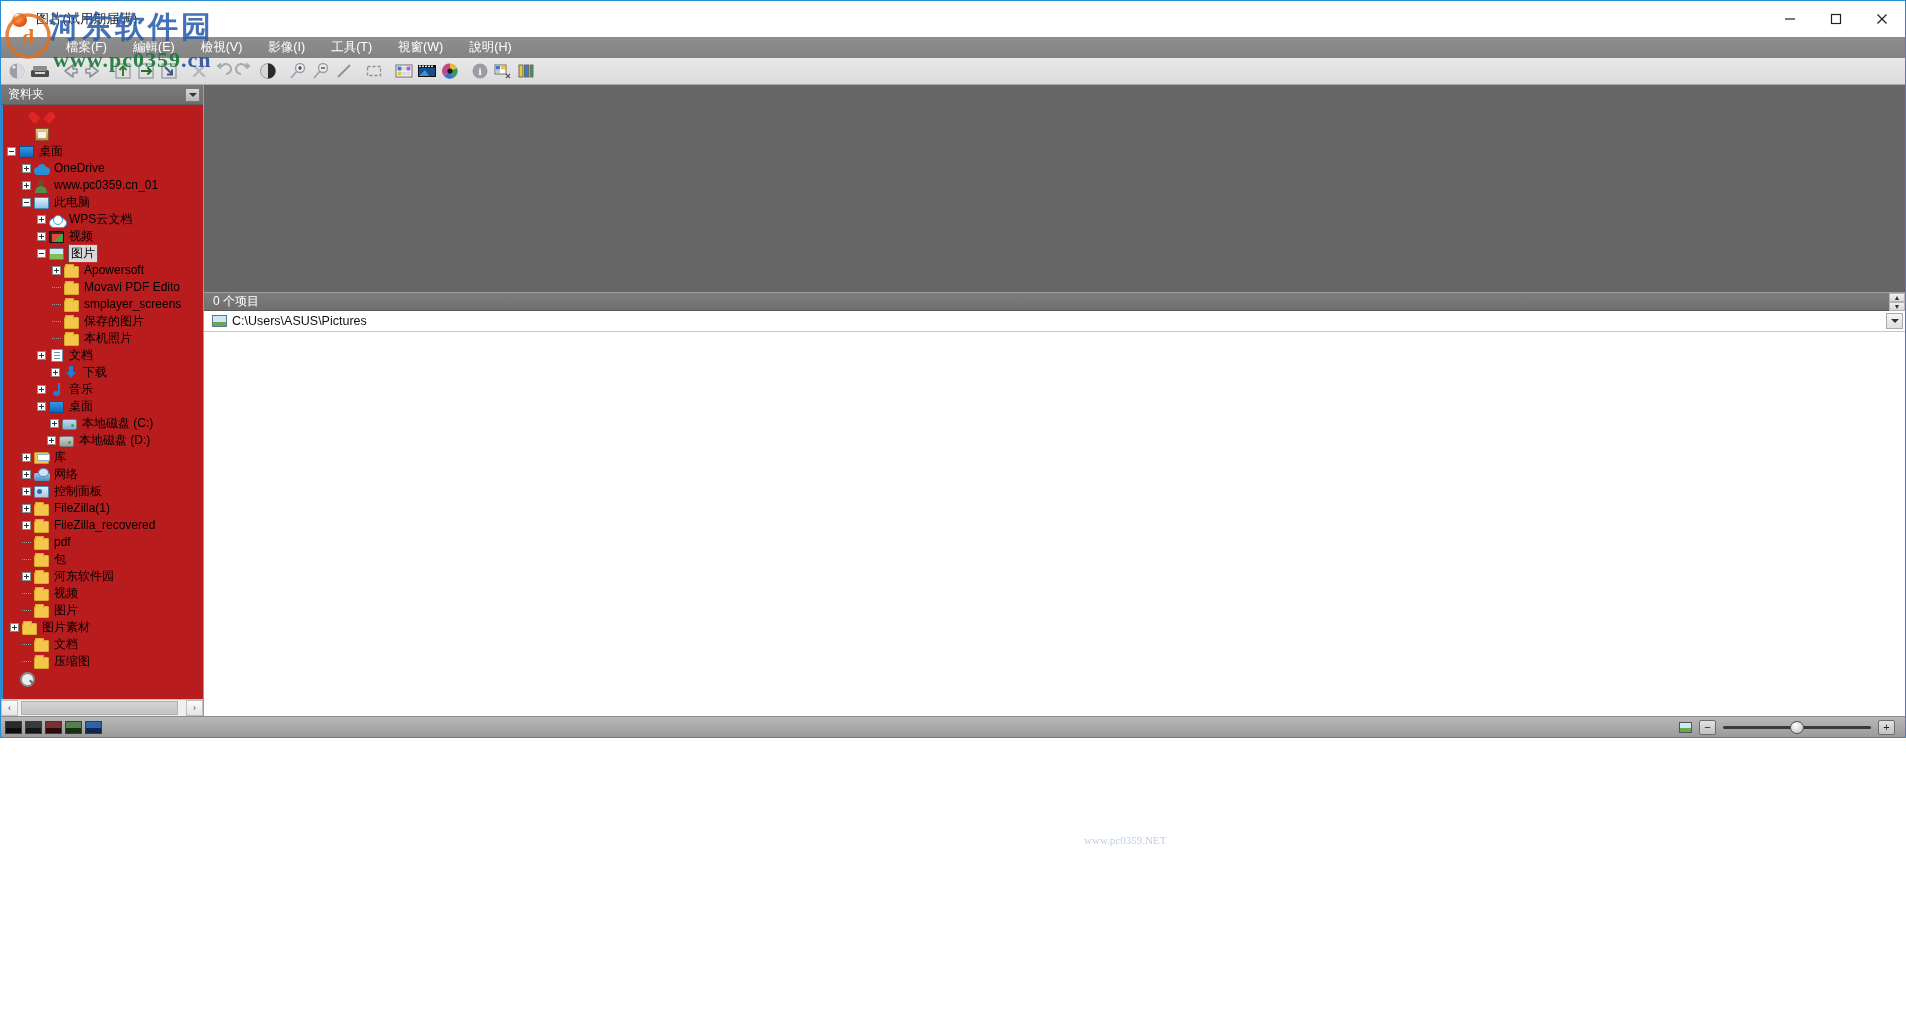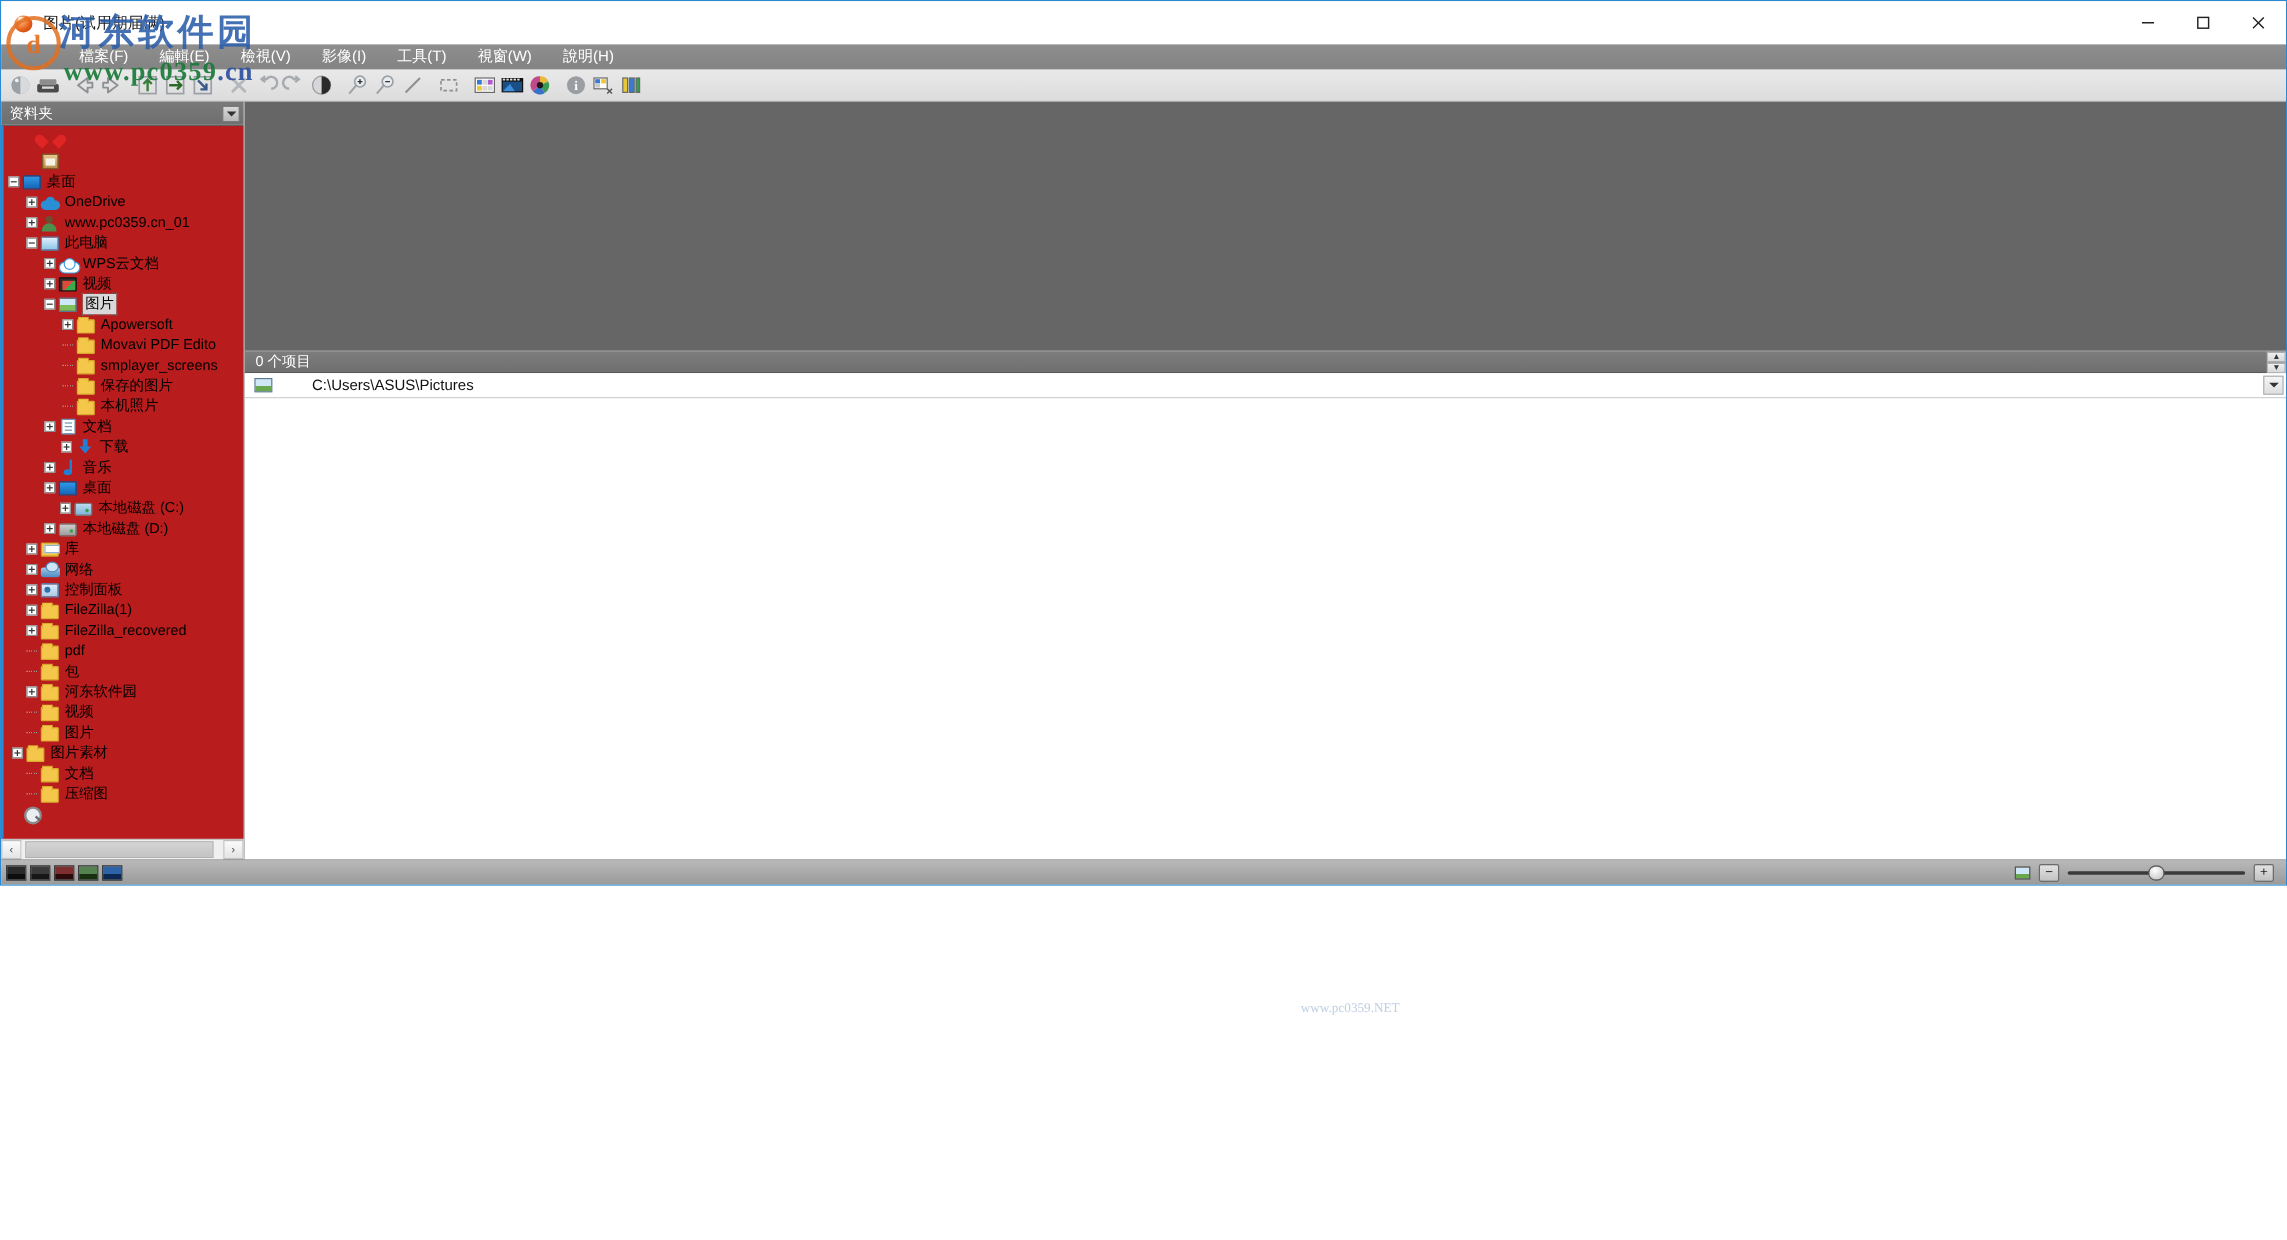--- a/index.html
+++ b/index.html
@@ -378,21 +378,20 @@
   .sb-arrows span {
     flex: 1; background: linear-gradient(#efefef,#d8d8d8);
     border: 1px solid #b5b5b5; display: flex; align-items: center; justify-content: center;
     font-size: 7px; color: #333;
   }
   .path-bar {
     height: 21px; min-height: 21px;
     background: #ffffff; border-bottom: 1px solid #c8c8c8;
     display: flex; align-items: center; padding-left: 8px;
     position: relative;
-    gap: 28px;
   }
   .path-bar .pb-icon {
     width: 15px; height: 12px; margin-right: 5px;
     background: linear-gradient(#cfe7f6 0 55%, #6aa84f 55% 100%);
     border: 1px solid #5a7a90; flex: 0 0 auto;
   }
   .path-bar .pb-text { font-size: 12.5px; color: #111; }
   .path-bar .pb-drop {
     position: absolute; right: 2px; top: 2px; width: 17px; bottom: 2px;
     background: linear-gradient(#f6f6f6,#dedede); border: 1px solid #a9a9a9;
@@ -779,21 +778,21 @@
             </span>
             <span class="tlabel">桌面</span>
           </div>
           <div class="tnode" style="padding-left: 34px; margin-left: 13px;">
             <span class="expander plus"></span>
             <span class="ticon">
               <span class="ic-disk sys" style="display: block;"></span>
             </span>
             <span class="tlabel">本地磁盘 (C:)</span>
           </div>
-          <div class="tnode" style="padding-left: 34px;">
+          <div class="tnode" style="padding-left: 44px;">
             <span class="expander plus"></span>
             <span class="ticon">
               <span class="ic-disk" style="display: block;"></span>
             </span>
             <span class="tlabel">本地磁盘 (D:)</span>
           </div>
           <div class="tnode" style="padding-left: 19px;">
             <span class="expander plus"></span>
             <span class="ticon">
               <span class="ic-lib" style="display: block;"></span>

